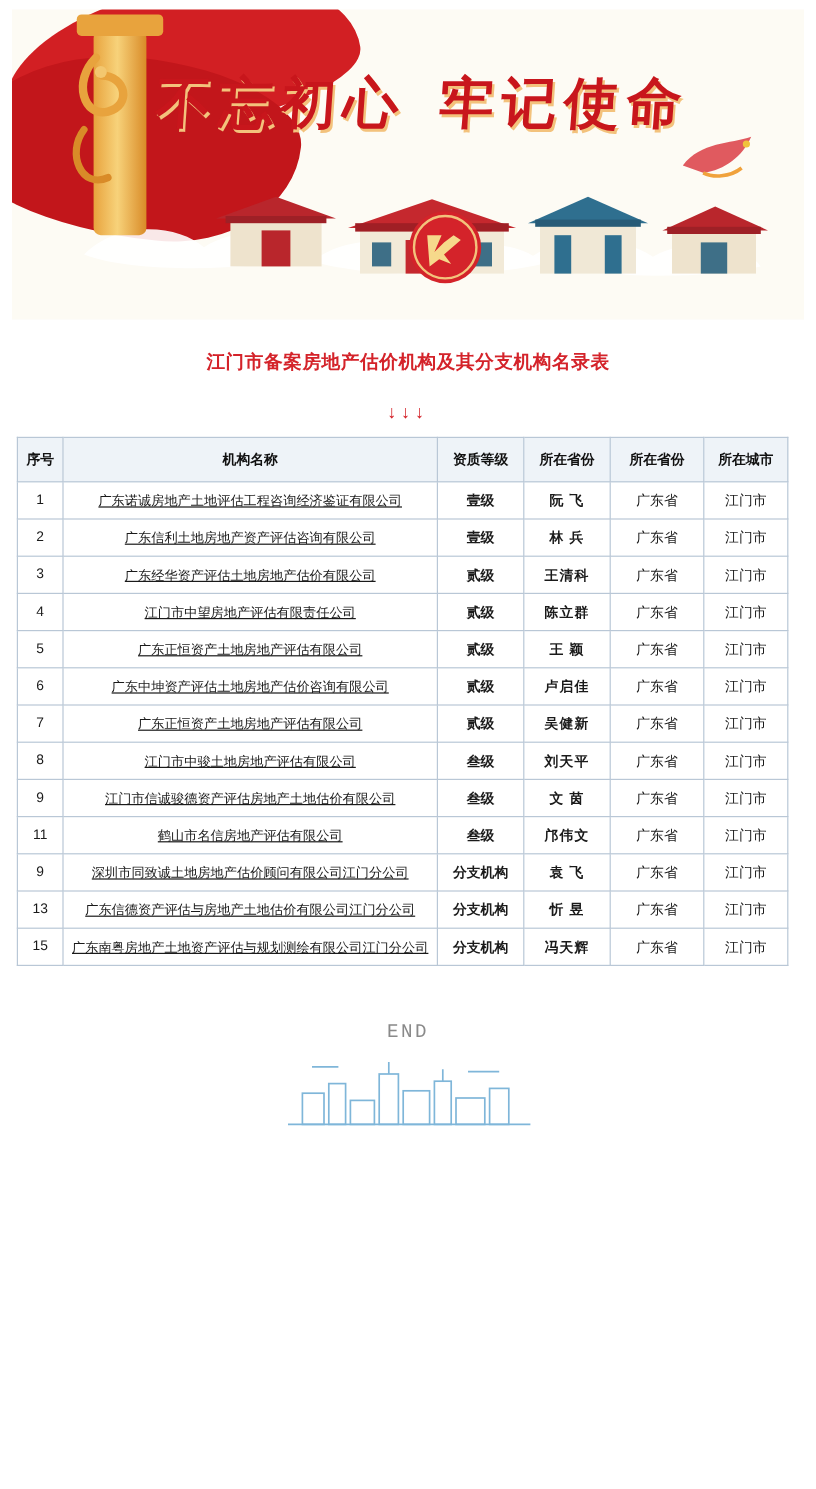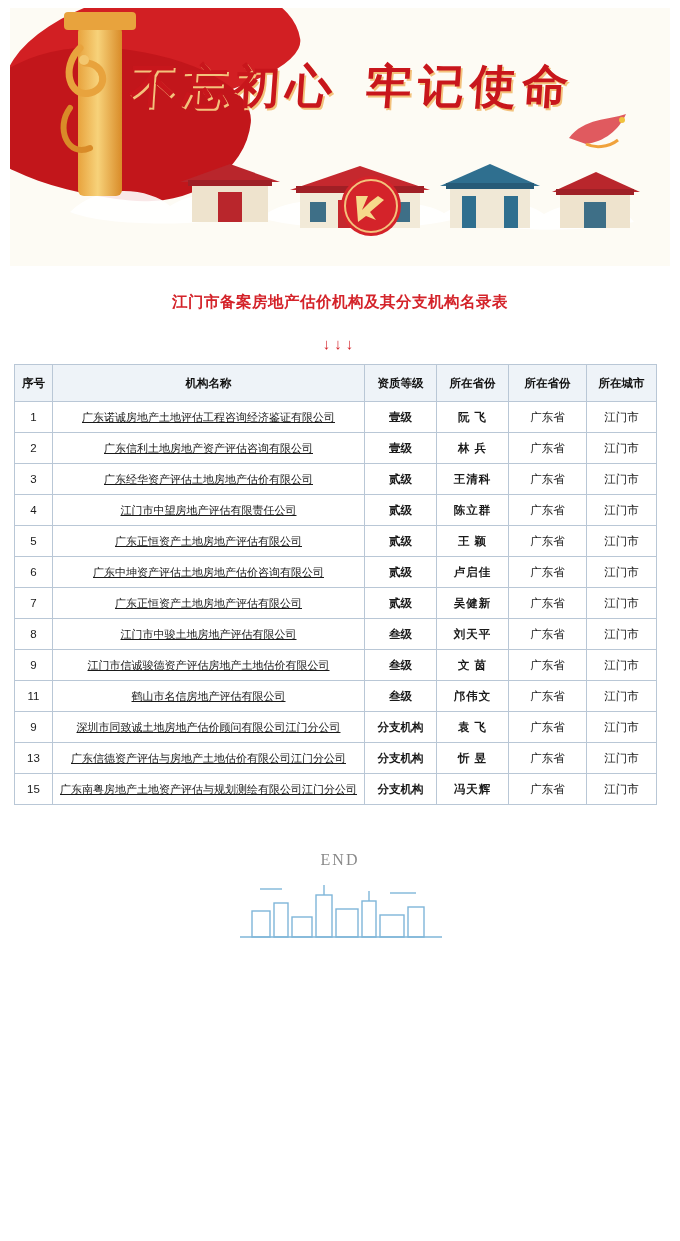--- a/index.html
+++ b/index.html
@@ -201,21 +201,21 @@
   
   .footer {
     margin-top: 46px;
     text-align: center;
     padding-bottom: 6px;
   }
   .footer .end {
     color: #8a8a8a;
     font-size: 16px;
     letter-spacing: 2px;
-    font-family: Liberation Serif, serif;
+    font-family: Liberation Mono, monospace;
   }
   .skyline {
     margin: 12px auto 0 auto;
     width: 220px;
     height: 58px;
     display: block;
   }
 </style>
 </head>
 <body>

